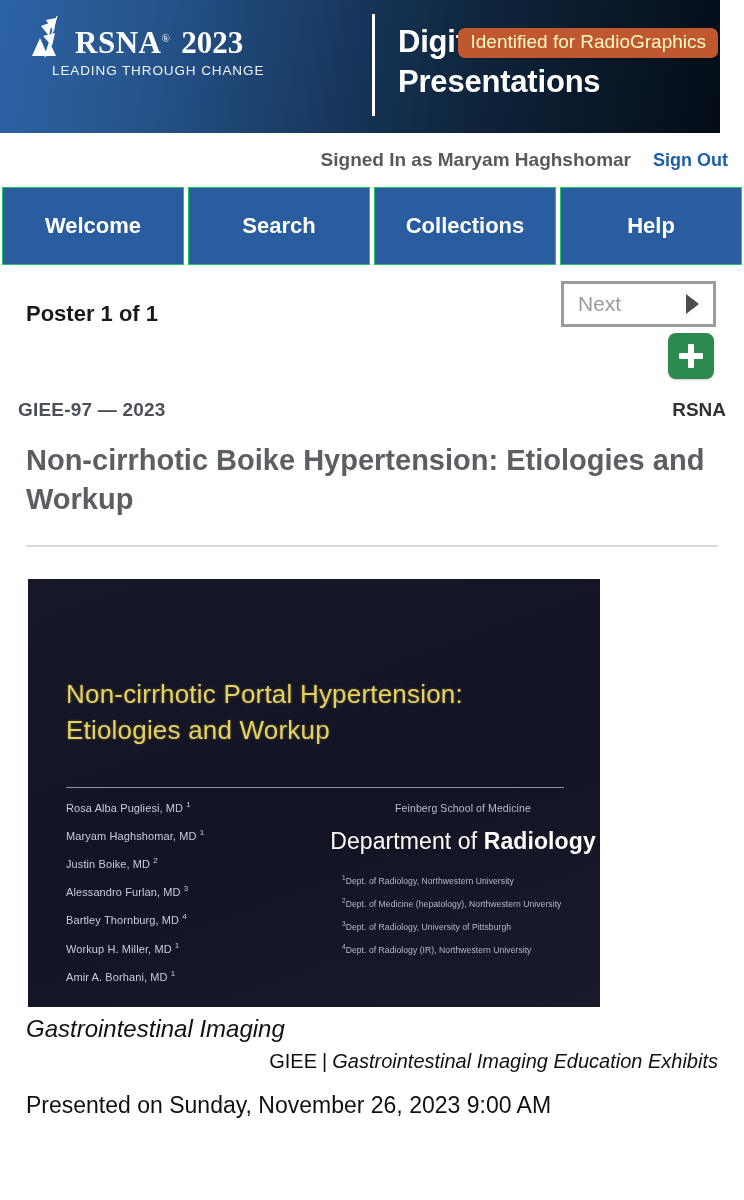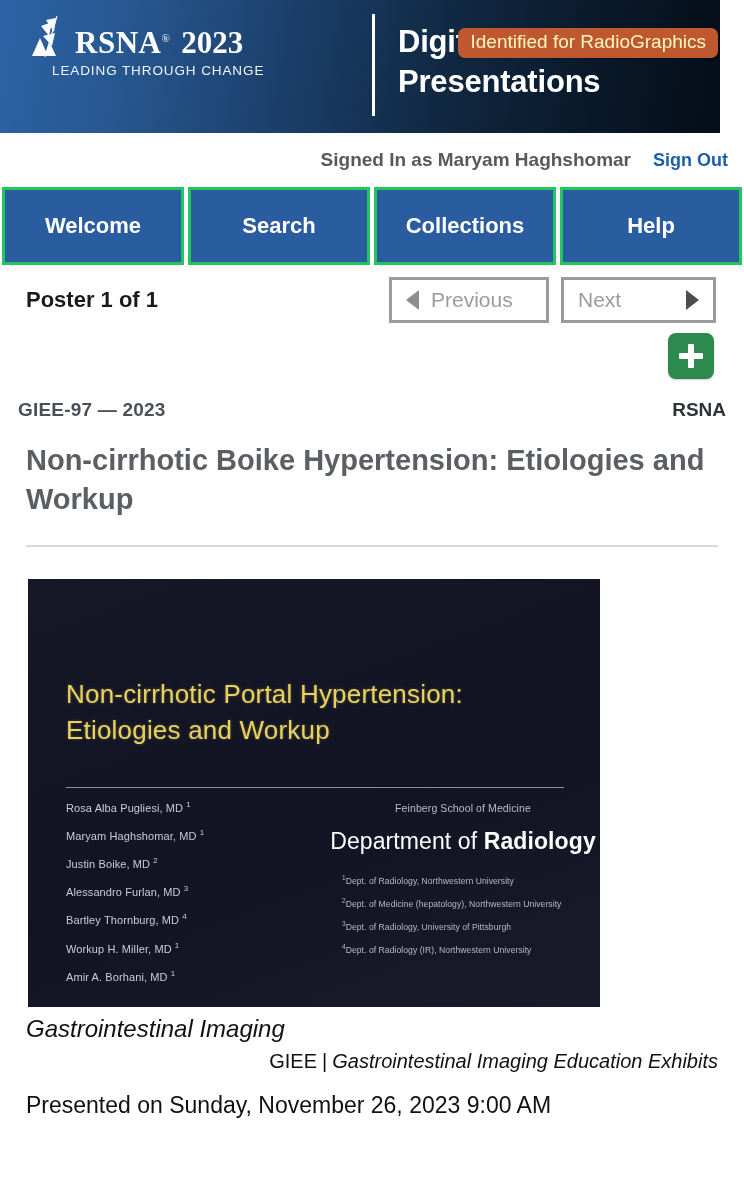--- a/index.html
+++ b/index.html
@@ -120,38 +120,38 @@
   .navbar {
     display: flex;
     width: 744px;
     height: 78px;
     background: #ffffff;
   }
   .nav-tab {
     flex: 1 1 0;
     margin: 0 2px;
     background: #2a5ca0;
-    border: 3px solid #22c55e;
+    border: 1px solid #22c55e;
     display: flex;
     align-items: center;
     justify-content: center;
     color: #ffffff;
     font-size: 22px;
     font-weight: bold;
     cursor: pointer;
     user-select: none;
   }
   .nav-tab:first-child { margin-left: 2px; }
   .nav-tab:last-child  { margin-right: 2px; }
 
   
   .pager-row {
     height: 62px;
     display: flex;
-    align-items: center;
+    align-items: flex-end;
     padding: 8px 28px 0 26px;
     position: relative;
   }
   .poster-count {
     font-size: 22px;
     font-weight: bold;
     color: #1a1a1a;
   }
   .pager-buttons {
     position: absolute;
@@ -434,24 +434,20 @@
 <div class="navbar">
   <div class="nav-tab">Welcome</div>
   <div class="nav-tab">Search</div>
   <div class="nav-tab">Collections</div>
   <div class="nav-tab">Help</div>
 </div>
 
 <div class="pager-row">
   <span class="poster-count">Poster 1 of 1</span>
   <div class="pager-buttons">
-    <div class="pager-btn prev">
-      <span class="tri-left"></span>
-      <span>Previous</span>
-    </div>
     <div class="pager-btn next">
       <span>Next</span>
       <span class="tri-right"></span>
     </div>
   </div>
 </div>
 
 <div class="add-row">
   <div class="add-btn"></div>
 </div>

